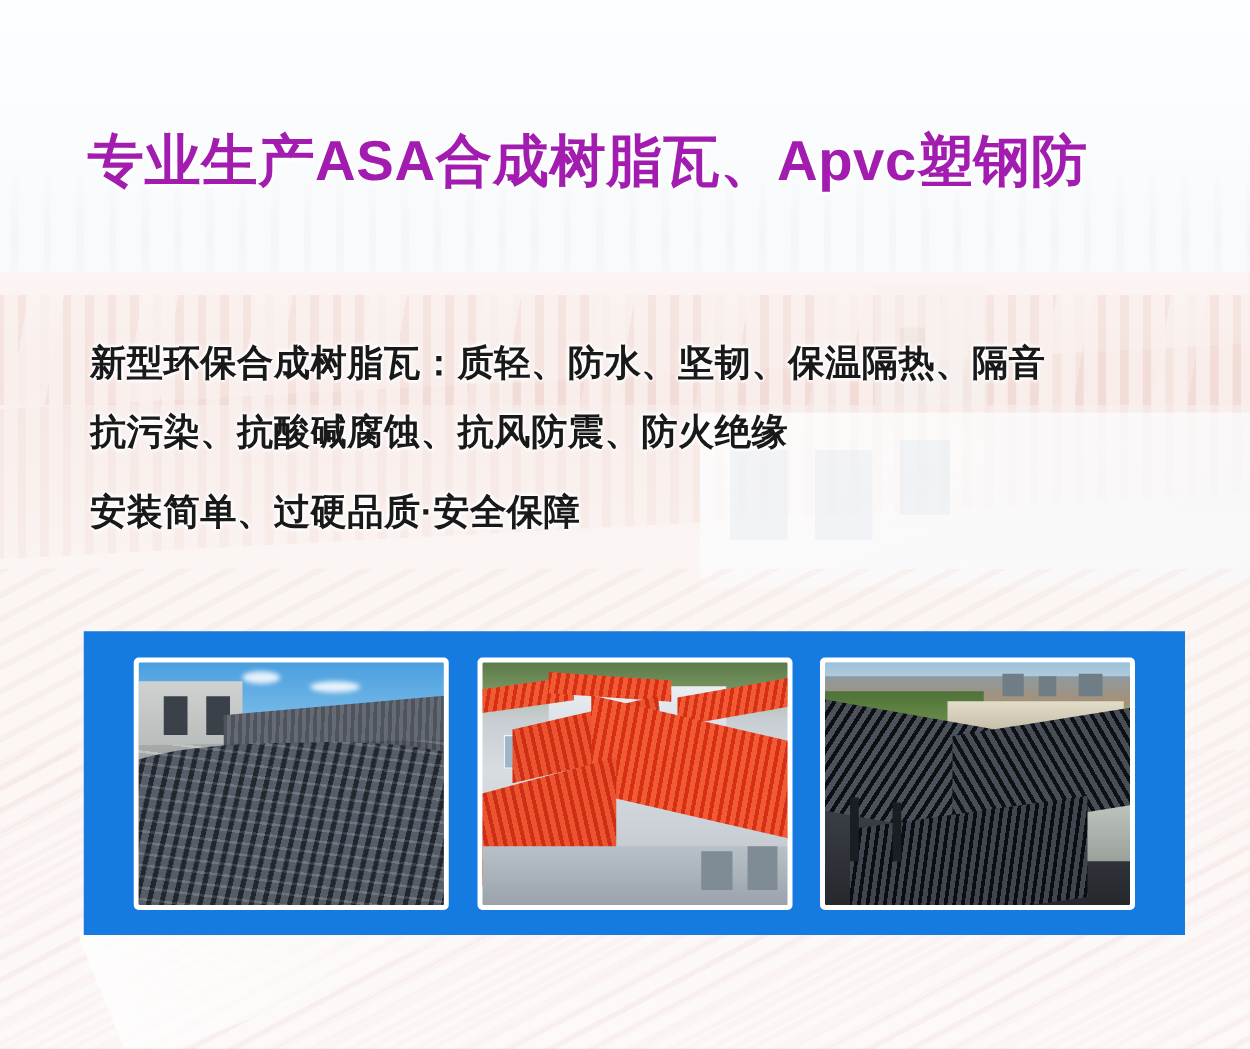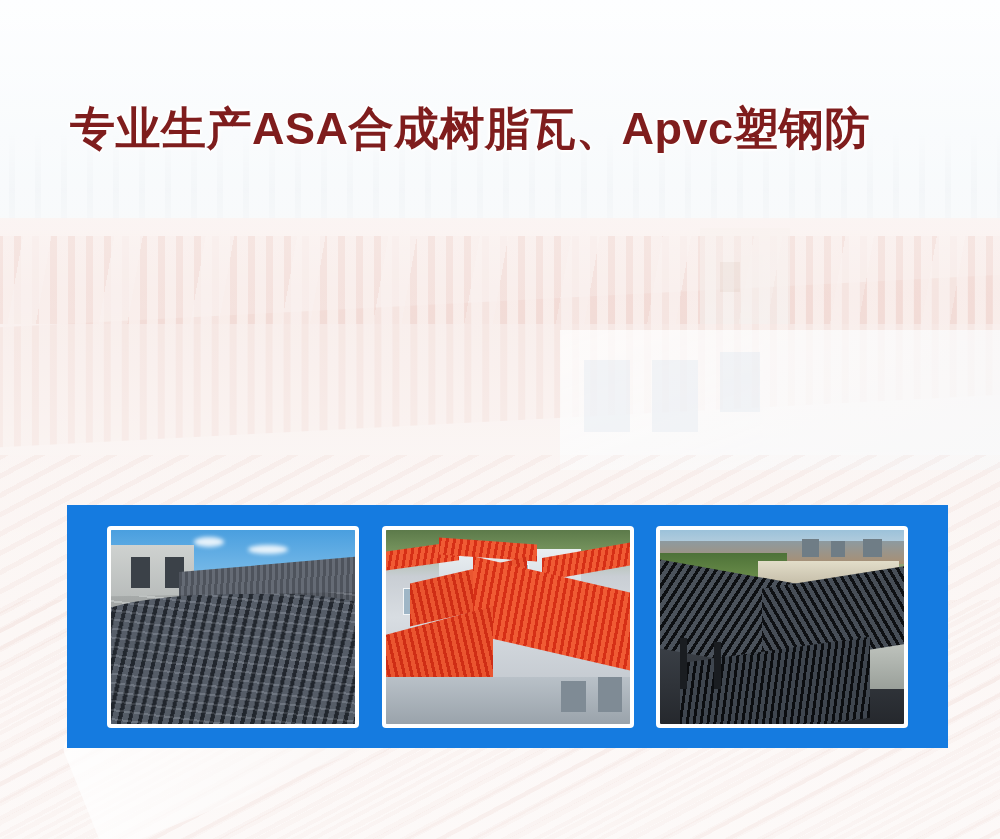--- a/index.html
+++ b/index.html
@@ -87,21 +87,21 @@
     transform:rotate(-22deg);transform-origin:left top;border-radius:12px;opacity:.85;
   }
   .bg-wash{
     position:absolute;inset:0;
     background:linear-gradient(180deg,rgba(255,255,255,.62) 0%,rgba(255,255,255,.55) 40%,rgba(255,255,255,.62) 75%,rgba(255,255,255,.70) 100%);
   }
 
   
   .headline{
     position:absolute;left:70px;top:96px;width:880px;
-    color:#7f1d1d;font-size:45px;line-height:66px;font-weight:bold;
+    color:#a21caf;font-size:45px;line-height:66px;font-weight:bold;
     letter-spacing:.5px;white-space:nowrap;
     text-shadow:
       -2px 0 2px rgba(255,255,255,.92), 2px 0 2px rgba(255,255,255,.92),
       0 -2px 2px rgba(255,255,255,.92), 0 2px 2px rgba(255,255,255,.92),
       0 0 8px rgba(255,255,255,.8);
   }
   .headline div{margin:0;padding:0;}
 
   .subblock{position:absolute;left:72px;top:276px;width:890px;}
   .subline{
@@ -219,20 +219,25 @@
     <div class="bg-diag"></div>
     <div class="bg-diag2"></div>
     <div class="bg-ridge"></div>
     <div class="bg-wash"></div>
   </div>
 
   <div class="headline">
     <div>专业生产ASA合成树脂瓦、Apvc塑钢防</div>
   </div>
 
+  <div class="subblock">
+    <div class="subline sub1">新型环保合成树脂瓦：质轻、防水、坚韧、保温隔热、隔音</div>
+    <div class="subline sub2">抗污染、抗酸碱腐蚀、抗风防震、防火绝缘</div>
+    <div class="subline">安装简单、过硬品质·安全保障</div>
+  </div>
 
   <div class="panel">
     <div class="gal">
 
       <div class="shot">
         <div class="shot-inner p1">
           <div class="sky"></div>
           <div class="cloud" style="left:34%;top:4%;width:30px;height:10px;"></div>
           <div class="cloud" style="left:56%;top:8%;width:40px;height:9px;"></div>
           <div class="cloud" style="left:18%;top:10%;width:22px;height:7px;"></div>

